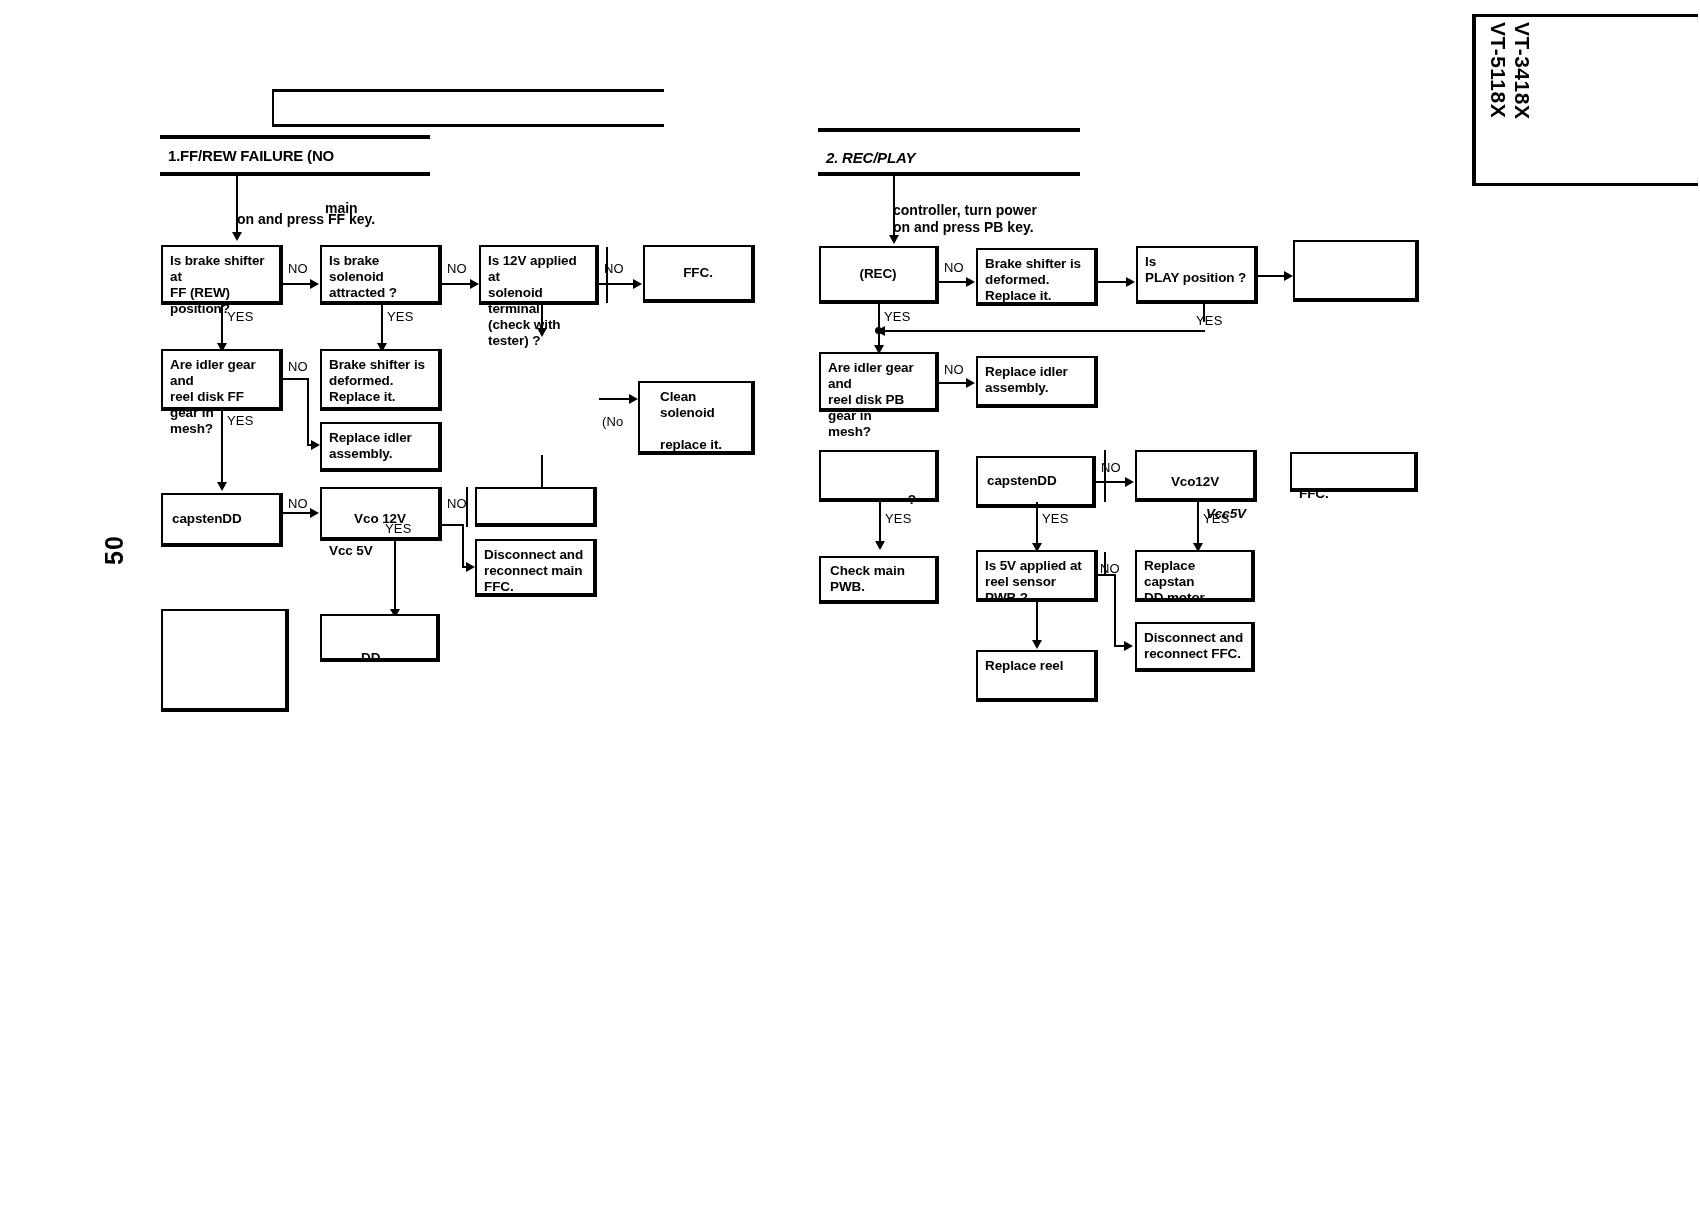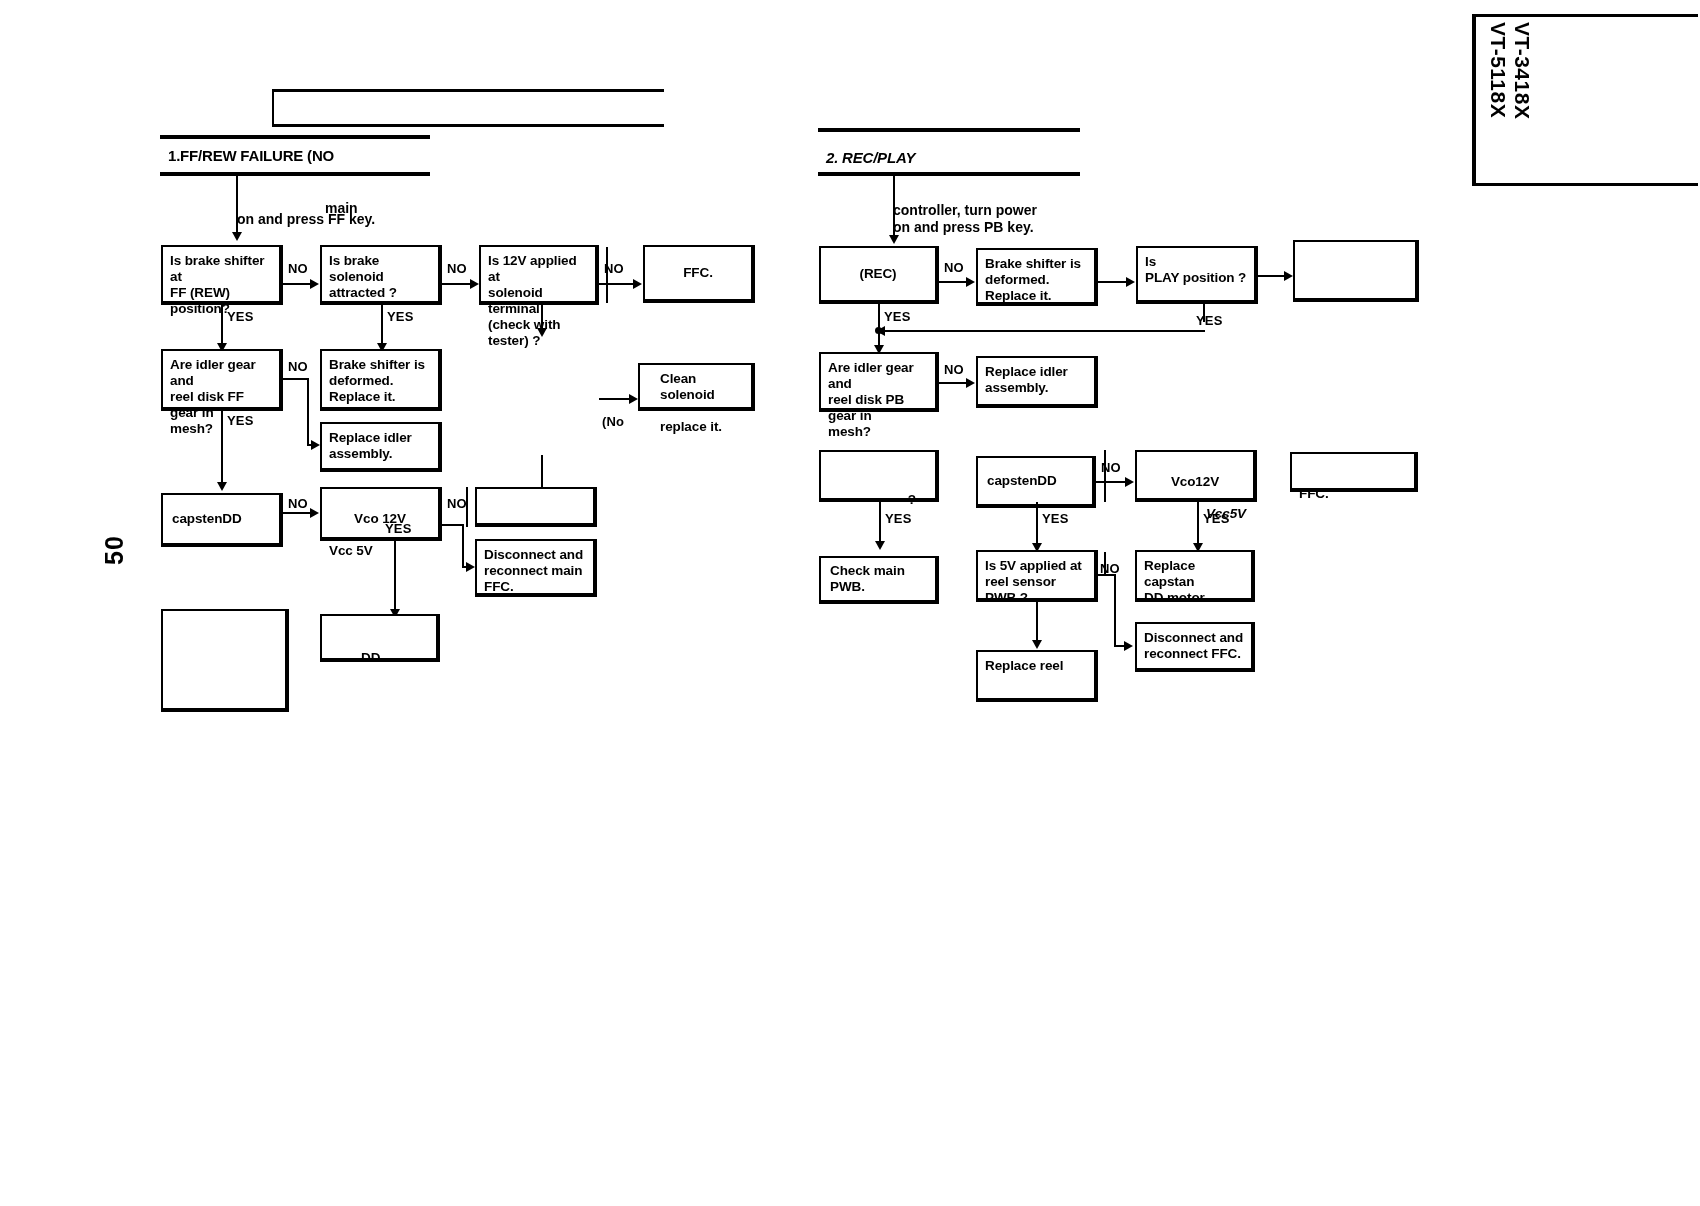--- a/index.html
+++ b/index.html
@@ -86,21 +86,21 @@
     position: absolute;
     width: 7px; height: 7px;
     background: #000;
     border-radius: 50%;
   }
 
   
   .blabel {
     position: absolute;
     font-size: 13px;
-    font-weight: 700;
+    font-weight: 400;
     letter-spacing: 0.2px;
   }
   .rule {
     position: absolute;
     background: #000;
     height: 4px;
   }
   .section-title {
     position: absolute;
     font-size: 15px;
@@ -225,21 +225,21 @@
 
   <div class="box shadow" style="left:161px; top:349px; width:122px; height:62px;">Are idler gear and
 reel disk FF gear in
 mesh?</div>
 
   <div class="box shadow" style="left:320px; top:349px; width:122px; height:62px;">Brake shifter is
 deformed.
 Replace it.</div>
 
 
-  <div class="box shadow" style="left:638px; top:363px; width:117px; height:48px;padding-left:20px;">Clean solenoid
+  <div class="box shadow" style="left:638px; top:381px; width:117px; height:74px;padding-left:20px;">Clean solenoid
 
 replace it.</div>
 
   <div class="box shadow" style="left:320px; top:422px; width:122px; height:50px;">Replace idler
 assembly.</div>
 
   <div class="hline" style="left:283px; top:378px; width:26px;"></div>
   <div class="vline" style="left:307px; top:378px; height:68px;"></div>
   <div class="hline" style="left:307px; top:444px; width:6px;"></div>
   <div class="arrow-r" style="left:311px; top:440px;"></div>

